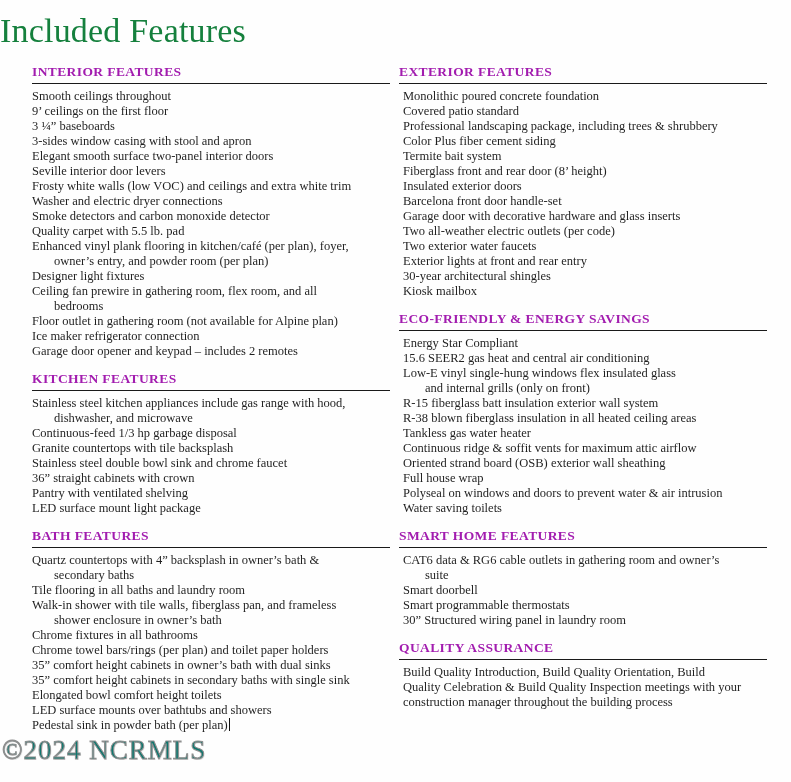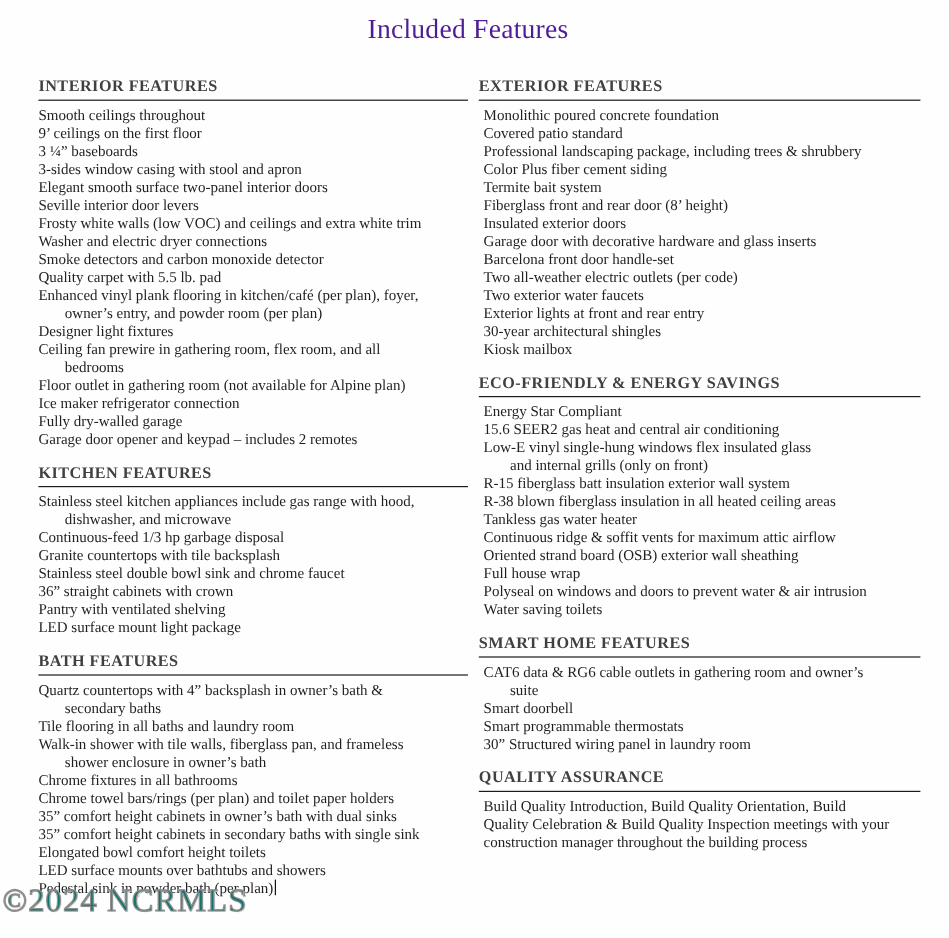--- a/index.html
+++ b/index.html
@@ -13,43 +13,43 @@
     background: #fefefe;
     overflow: hidden;
     font-family: "Liberation Serif", serif;
     color: #1f1f1f;
   }
   .page-title {
     position: absolute;
     top: 12px;
     left: 0;
     width: 780px;
-    text-align: center;
-    font-size: 23px;
+    text-align: left;
+    font-size: 34px;
     font-weight: normal;
-    color: #4c1d95;
+    color: #15803d;
     margin: 0;
     letter-spacing: 0.2px;
   }
   .column {
     position: absolute;
     top: 64px;
   }
   .col-left  { left: 32px;  width: 358px; }
   .col-right { left: 399px; width: 368px; }
 
   .feature-section { margin: 0; }
   .feature-section:not(:first-child) { margin-top: 12px; }
 
   .sec-heading {
     font-size: 13.5px;
     line-height: 16px;
     font-weight: bold;
     letter-spacing: 0.4px;
-    color: #404040;
+    color: #a21caf;
     border-bottom: 1.5px solid #1a1a1a;
     padding: 0 0 3px 0;
     margin: 0 0 5px 0;
   }
   .feature-item {
     font-size: 12.5px;
     line-height: 15px;
     white-space: pre-wrap;
     padding-left: 22px;
     text-indent: -22px;
@@ -99,21 +99,20 @@
         <div class="feature-item">Washer and electric dryer connections</div>
         <div class="feature-item">Smoke detectors and carbon monoxide detector</div>
         <div class="feature-item">Quality carpet with 5.5 lb. pad</div>
         <div class="feature-item">Enhanced vinyl plank flooring in kitchen/café (per plan), foyer,
 owner’s entry, and powder room (per plan)</div>
         <div class="feature-item">Designer light fixtures</div>
         <div class="feature-item">Ceiling fan prewire in gathering room, flex room, and all
 bedrooms</div>
         <div class="feature-item">Floor outlet in gathering room (not available for Alpine plan)</div>
         <div class="feature-item">Ice maker refrigerator connection</div>
-        <div class="feature-item">Fully dry-walled garage</div>
         <div class="feature-item">Garage door opener and keypad – includes 2 remotes</div>
       </div>
     </section>
     <section class="feature-section">
       <h2 class="sec-heading">KITCHEN FEATURES</h2>
       <div class="sec-items">
         <div class="feature-item">Stainless steel kitchen appliances include gas range with hood,
 dishwasher, and microwave</div>
         <div class="feature-item">Continuous-feed 1/3 hp garbage disposal</div>
         <div class="feature-item">Granite countertops with tile backsplash</div>
@@ -145,22 +144,22 @@
     <section class="feature-section">
       <h2 class="sec-heading">EXTERIOR FEATURES</h2>
       <div class="sec-items">
         <div class="feature-item">Monolithic poured concrete foundation</div>
         <div class="feature-item">Covered patio standard</div>
         <div class="feature-item">Professional landscaping package, including trees &amp; shrubbery</div>
         <div class="feature-item">Color Plus fiber cement siding</div>
         <div class="feature-item">Termite bait system</div>
         <div class="feature-item">Fiberglass front and rear door (8’ height)</div>
         <div class="feature-item">Insulated exterior doors</div>
+        <div class="feature-item">Barcelona front door handle-set</div>
         <div class="feature-item">Garage door with decorative hardware and glass inserts</div>
-        <div class="feature-item">Barcelona front door handle-set</div>
         <div class="feature-item">Two all-weather electric outlets (per code)</div>
         <div class="feature-item">Two exterior water faucets</div>
         <div class="feature-item">Exterior lights at front and rear entry</div>
         <div class="feature-item">30-year architectural shingles</div>
         <div class="feature-item">Kiosk mailbox</div>
       </div>
     </section>
     <section class="feature-section">
       <h2 class="sec-heading">ECO-FRIENDLY &amp; ENERGY SAVINGS</h2>
       <div class="sec-items">

